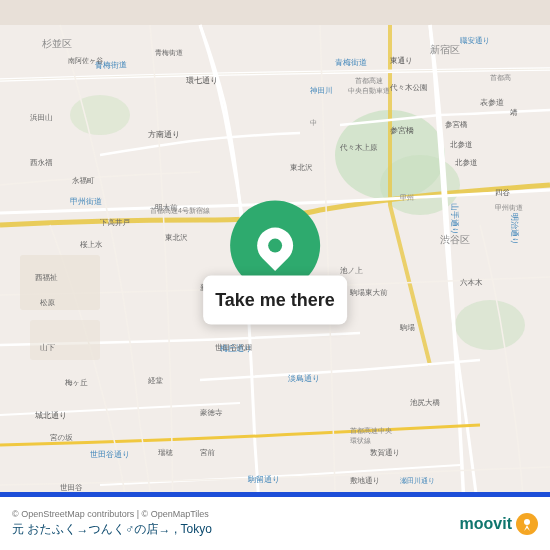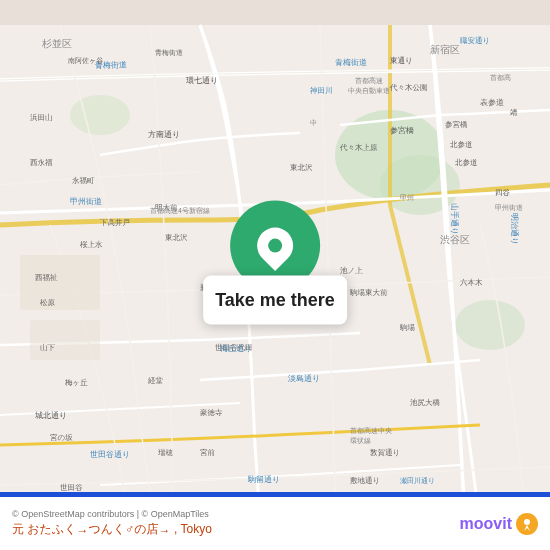--- a/index.html
+++ b/index.html
@@ -39,34 +39,34 @@
       flex-direction: column;
     }
 
     .attribution {
       font-size: 9px;
       color: #777;
     }
 
     .place-name {
       font-size: 12px;
-      color: #c2410c;
+      color: #0c4a6e;
       margin-top: 2px;
     }
 
     .moovit-logo {
       display: flex;
       align-items: center;
       gap: 4px;
     }
 
     .moovit-text {
       font-size: 16px;
       font-weight: bold;
-      color: #8b5cf6;
+      color: #0f766e;
     }
 
     .moovit-dot {
       width: 22px;
       height: 22px;
       background: #f5a623;
       border-radius: 50%;
       display: flex;
       align-items: center;
       justify-content: center;

